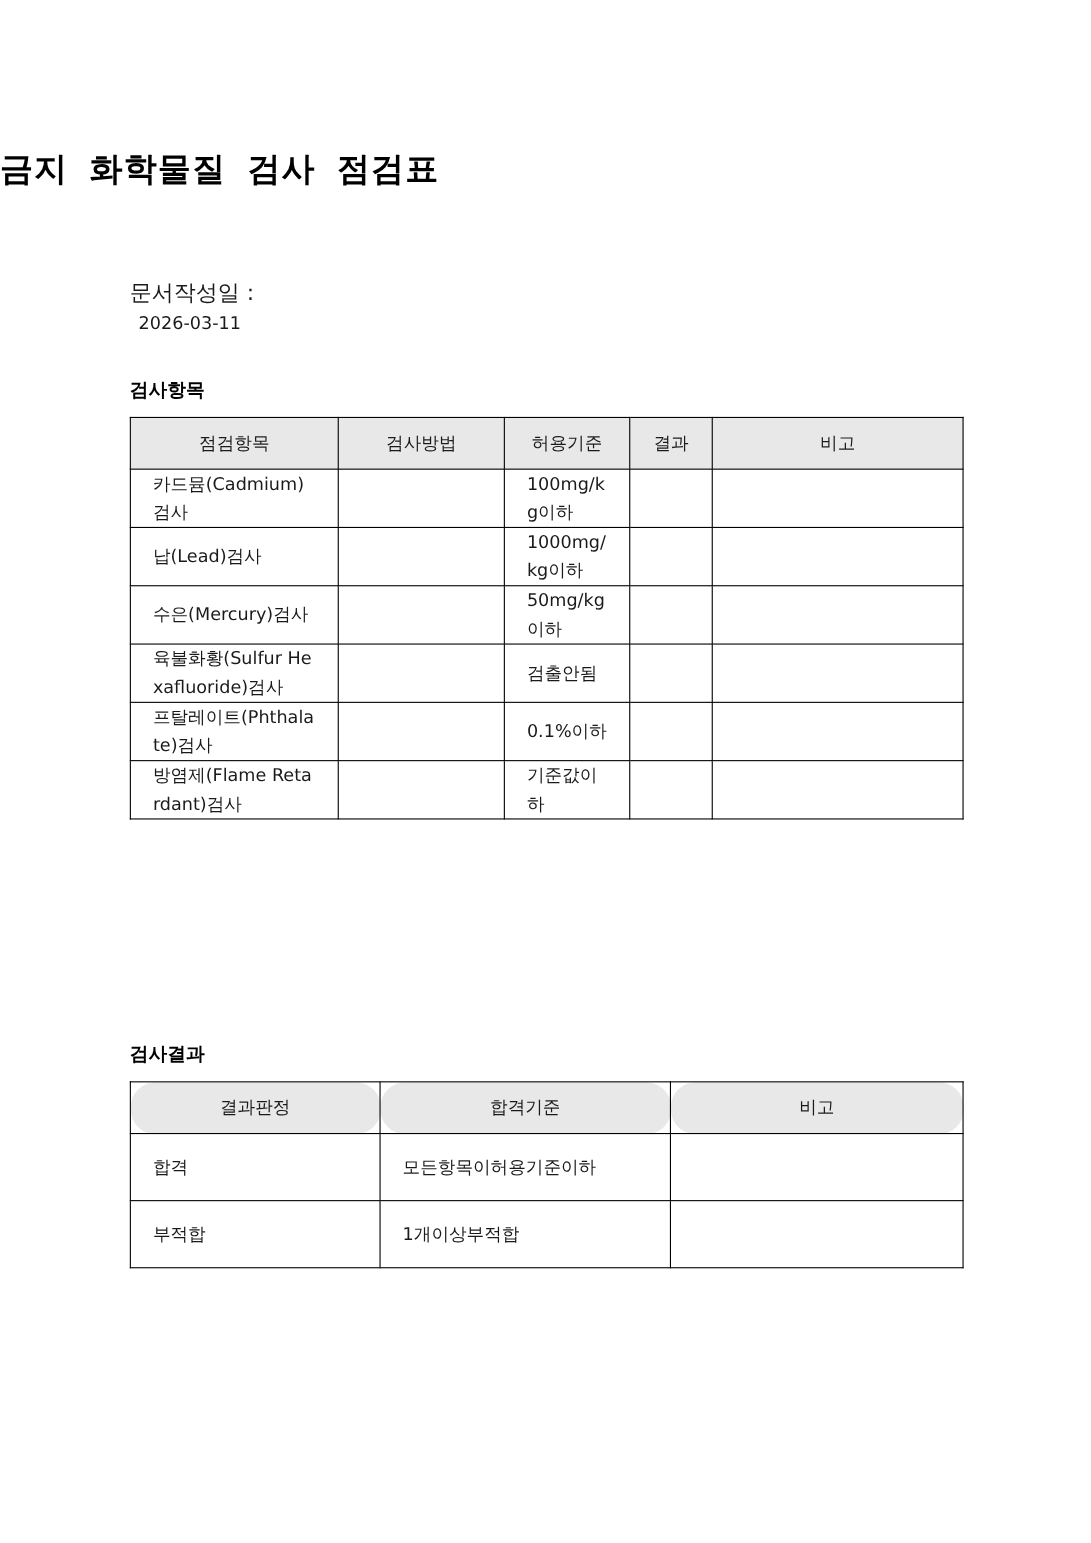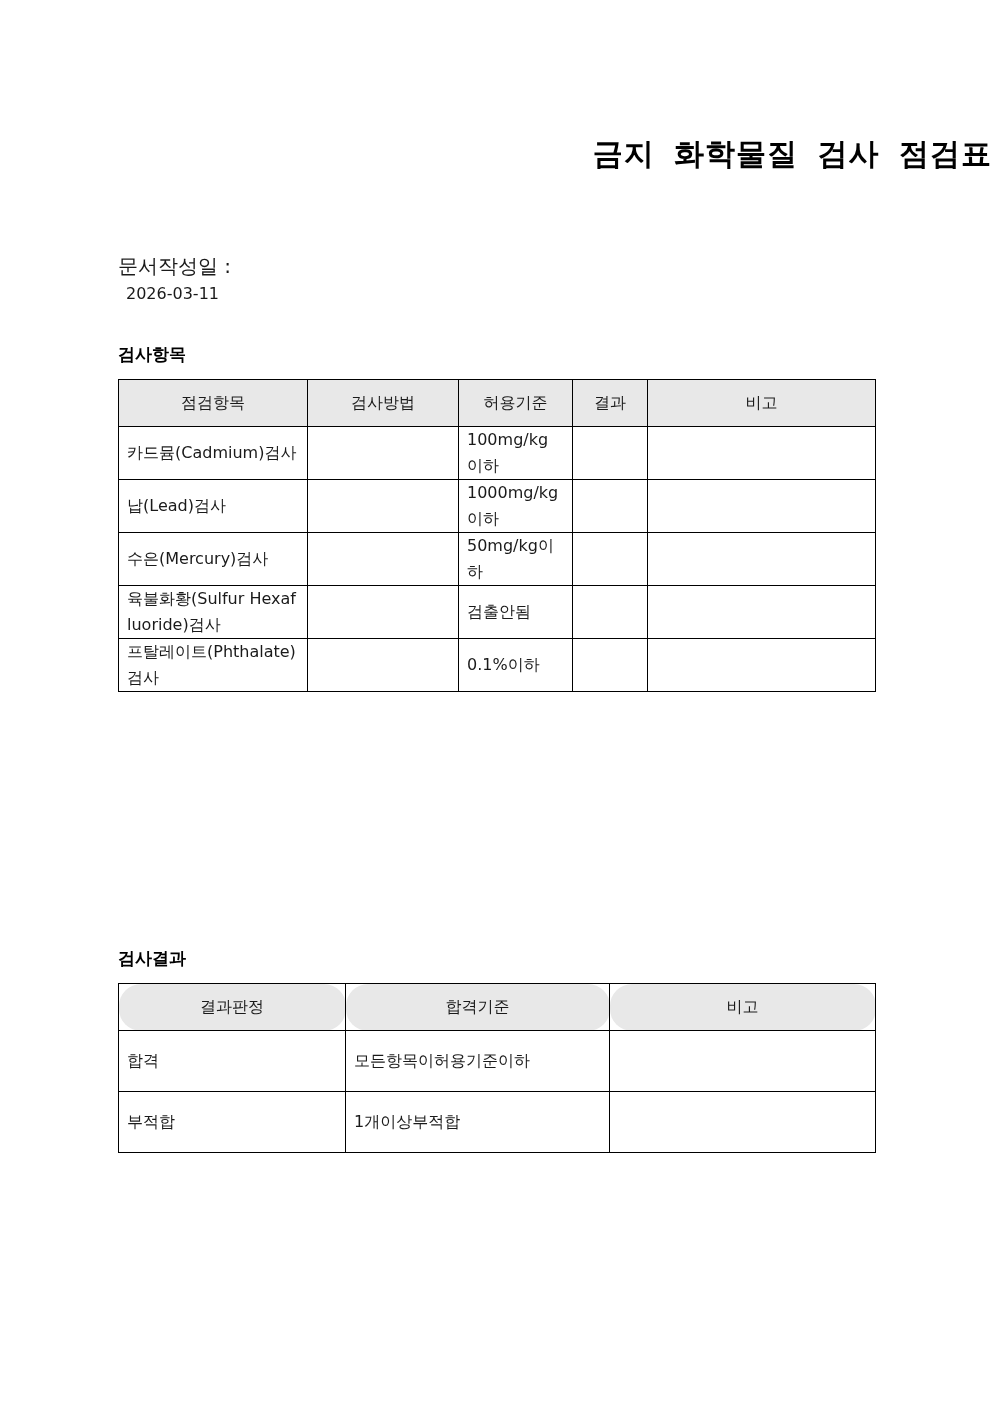--- a/index.html
+++ b/index.html
@@ -21,21 +21,21 @@
       top: 0;
       width: 992px;
       height: 1403px;
       background: #ffffff;
     }
     .doc-title {
       position: absolute;
       left: 0;
       width: 992px;
       top: 134px;
-      text-align: right;
+      text-align: left;
       font-size: 30px;
       font-weight: bold;
       letter-spacing: 1px;
       word-spacing: 8px;
       color: #000000;
     }
     .meta-label {
       position: absolute;
       left: 118px;
       top: 253px;
@@ -63,21 +63,21 @@
       position: absolute;
       left: 118px;
       width: 757px;
       border-collapse: collapse;
       table-layout: fixed;
       font-size: 16px;
       color: #1a1a1a;
     }
     table.grid th, table.grid td {
       border: 1.5px solid #000000;
-      padding: 0 8px;
+      padding: 0 20px;
       vertical-align: middle;
       line-height: 26px;
       word-break: break-all;
     }
     table.grid th {
       background: #e8e8e8;
       font-weight: normal;
       text-align: center;
       height: 46px;
     }
@@ -150,20 +150,27 @@
         <td></td>
         <td></td>
       </tr>
       <tr>
         <td>프탈레이트(Phthalate)검사</td>
         <td></td>
         <td>0.1%이하</td>
         <td></td>
         <td></td>
       </tr>
+      <tr>
+        <td>방염제(Flame Retardant)검사</td>
+        <td></td>
+        <td>기준값이하</td>
+        <td></td>
+        <td></td>
+      </tr>
     </tbody>
   </table>
 
   <div class="section-heading sec2">검사결과</div>
 
   <table class="grid" id="t2">
     <colgroup>
       <col style="width:227px">
       <col style="width:264px">
       <col style="width:266px">

